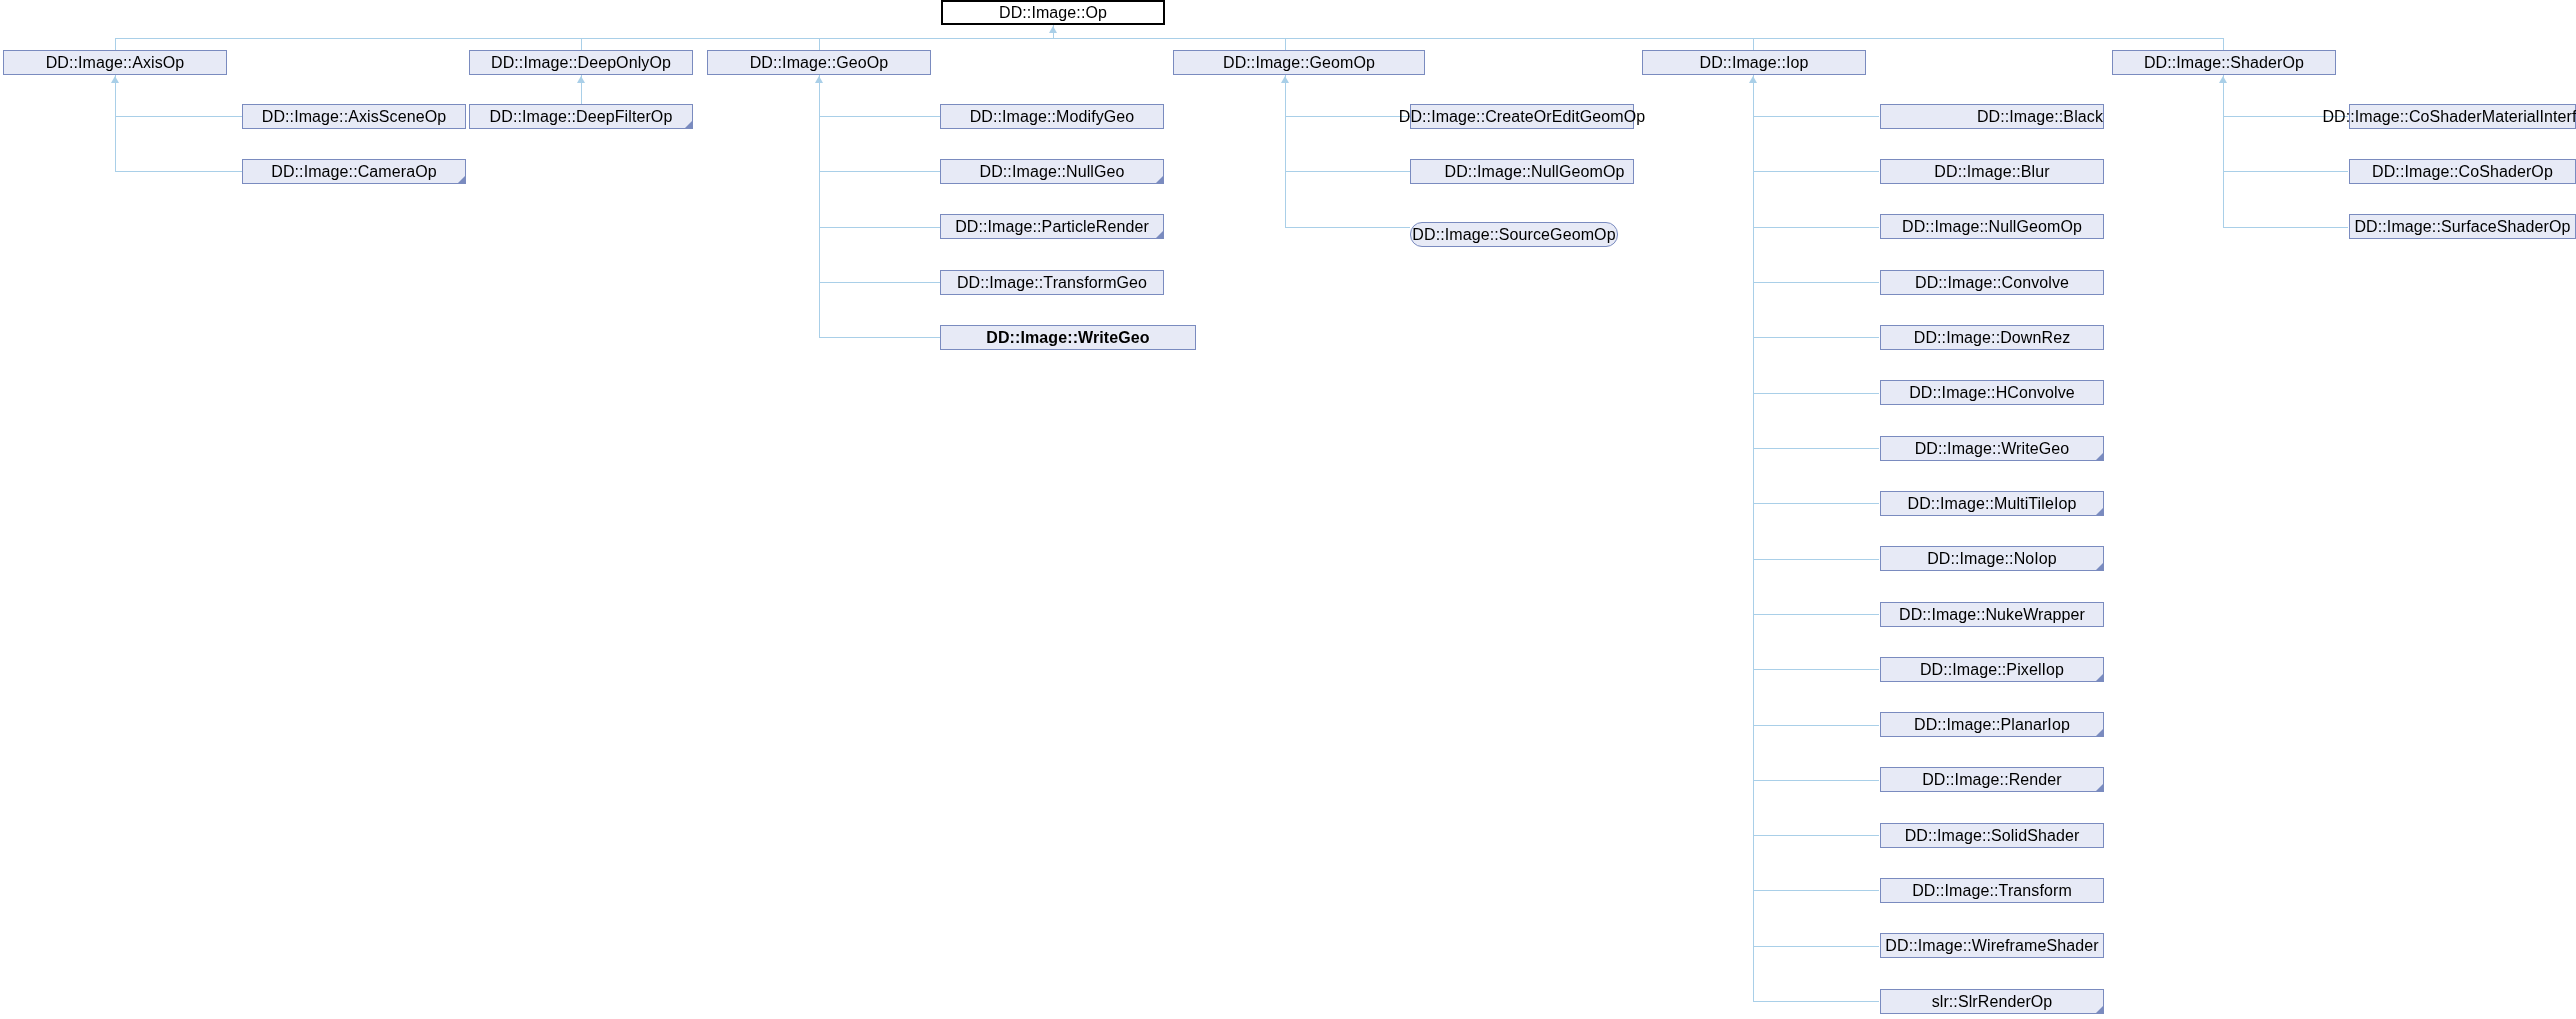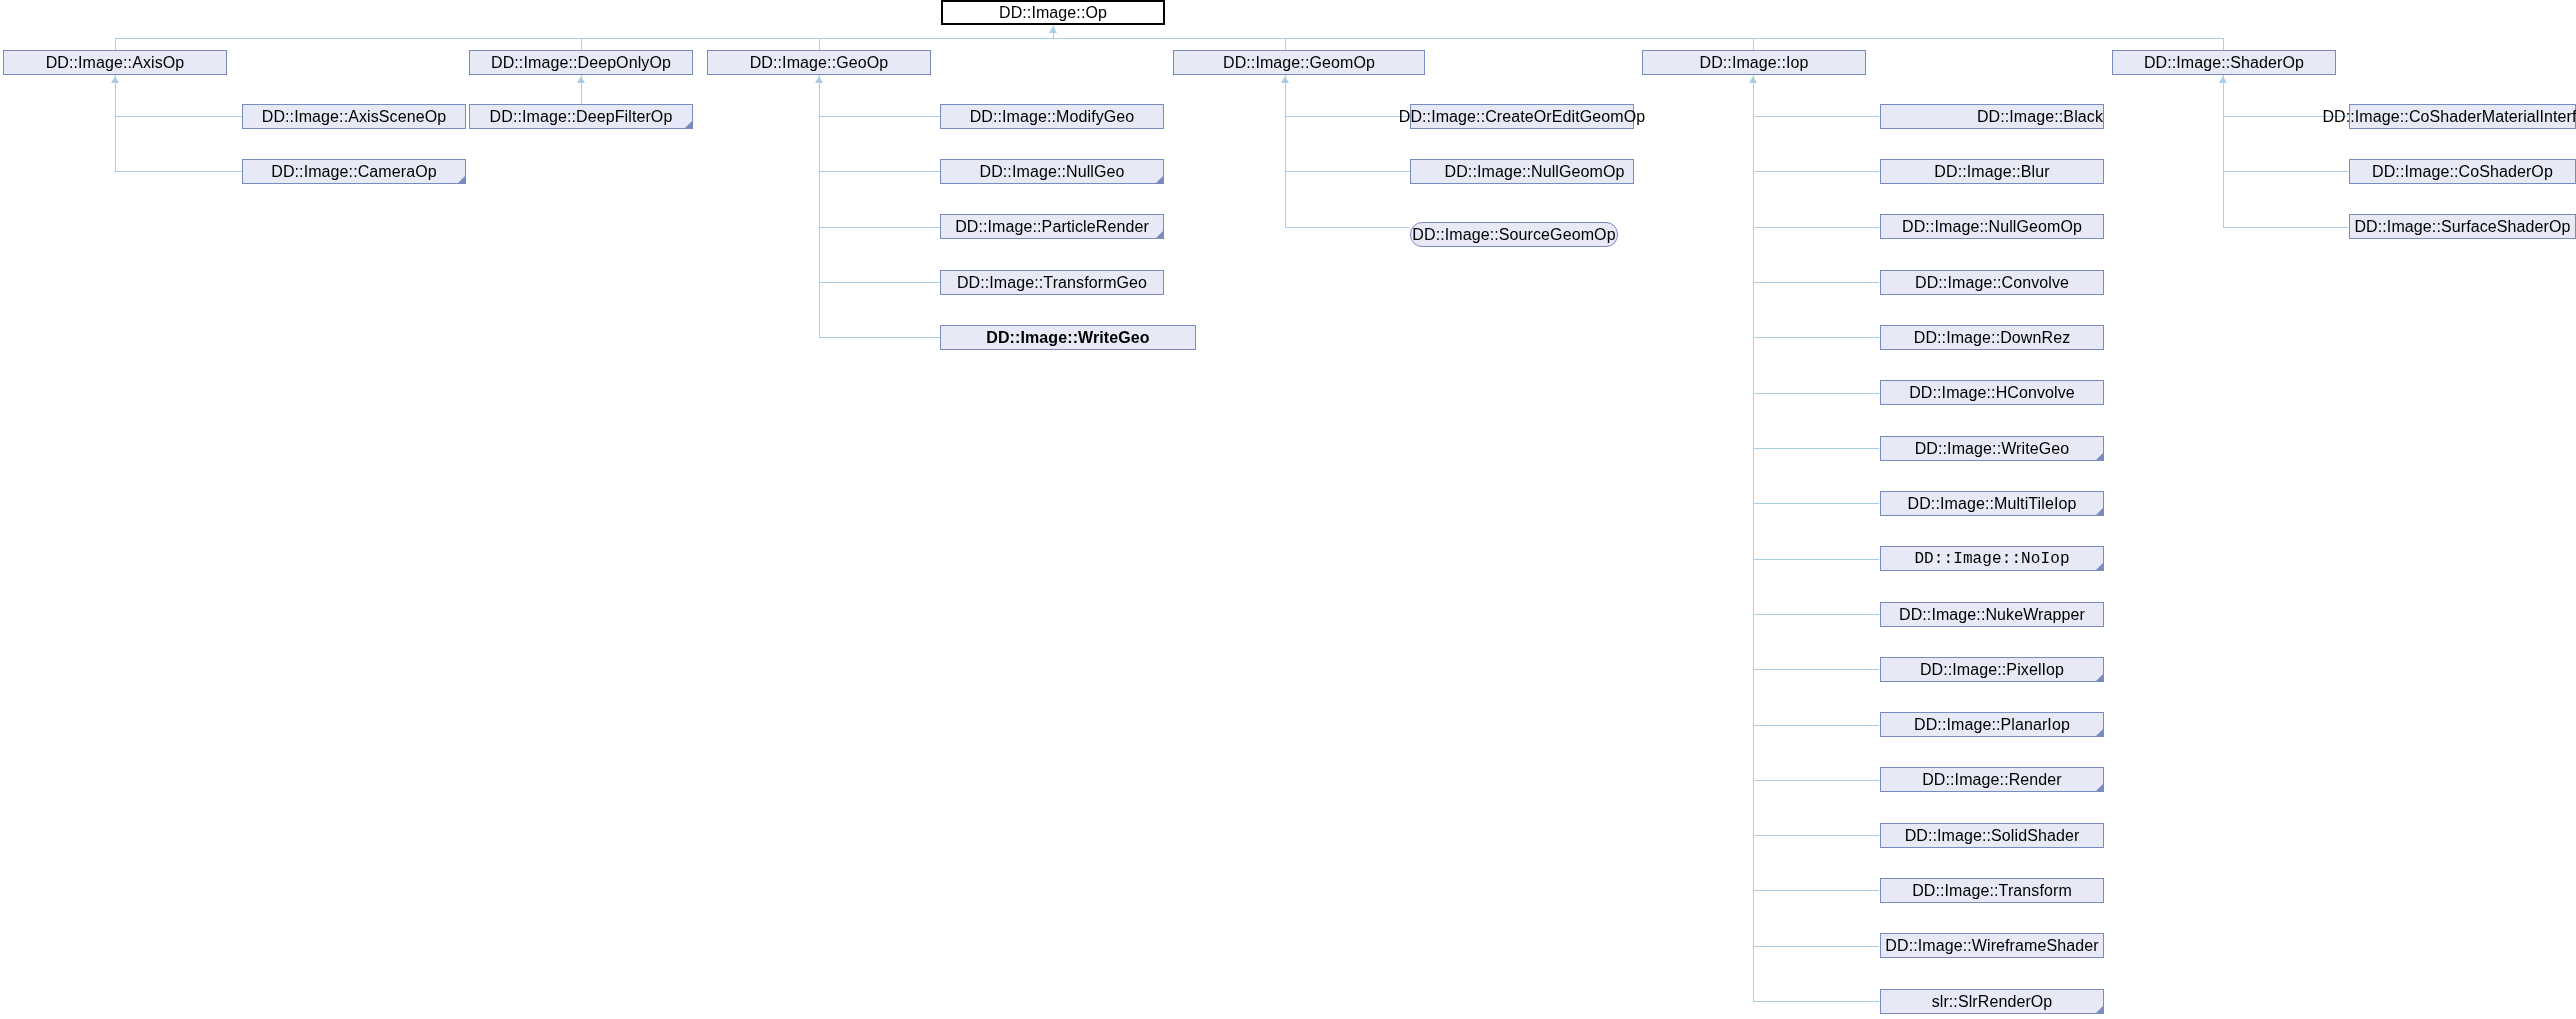--- a/index.html
+++ b/index.html
@@ -176,21 +176,21 @@
     </div>
     <div class="edge h" style="left: 1753px; top: 448px; width: 126px;"></div>
     <div class="node folded" style="left: 1880px; top: 436px; width: 224px; height: 25px;">
       <span class="node-label">DD::Image::WriteGeo</span>
     </div>
     <div class="edge h" style="left: 1753px; top: 503px; width: 126px;"></div>
     <div class="node folded" style="left: 1880px; top: 491px; width: 224px; height: 25px;">
       <span class="node-label">DD::Image::MultiTileIop</span>
     </div>
     <div class="edge h" style="left: 1753px; top: 559px; width: 126px;"></div>
-    <div class="node folded" style="left: 1880px; top: 546px; width: 224px; height: 25px; font-family: Liberation Mono, monospace;">
+    <div class="node folded" style="left: 1880px; top: 546px; width: 224px; height: 25px;">
       <span class="node-label">DD::Image::NoIop</span>
     </div>
     <div class="edge h" style="left: 1753px; top: 614px; width: 126px;"></div>
     <div class="node" style="left: 1880px; top: 602px; width: 224px; height: 25px;">
       <span class="node-label">DD::Image::NukeWrapper</span>
     </div>
     <div class="edge h" style="left: 1753px; top: 669px; width: 126px;"></div>
     <div class="node folded" style="left: 1880px; top: 657px; width: 224px; height: 25px;">
       <span class="node-label">DD::Image::PixelIop</span>
     </div>

